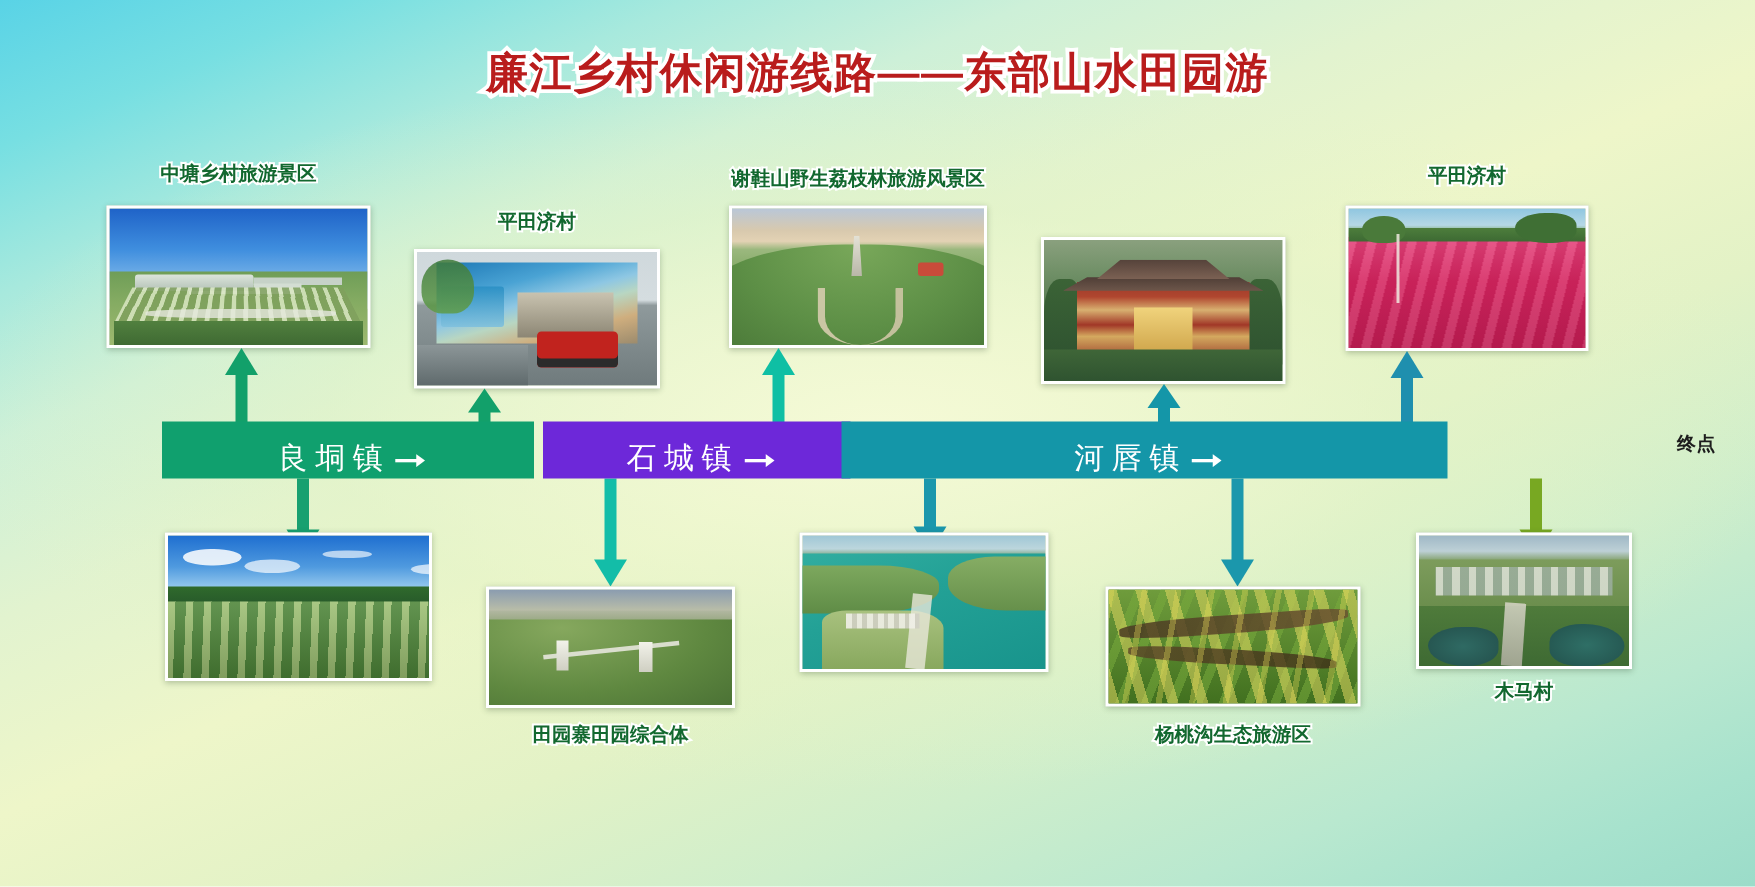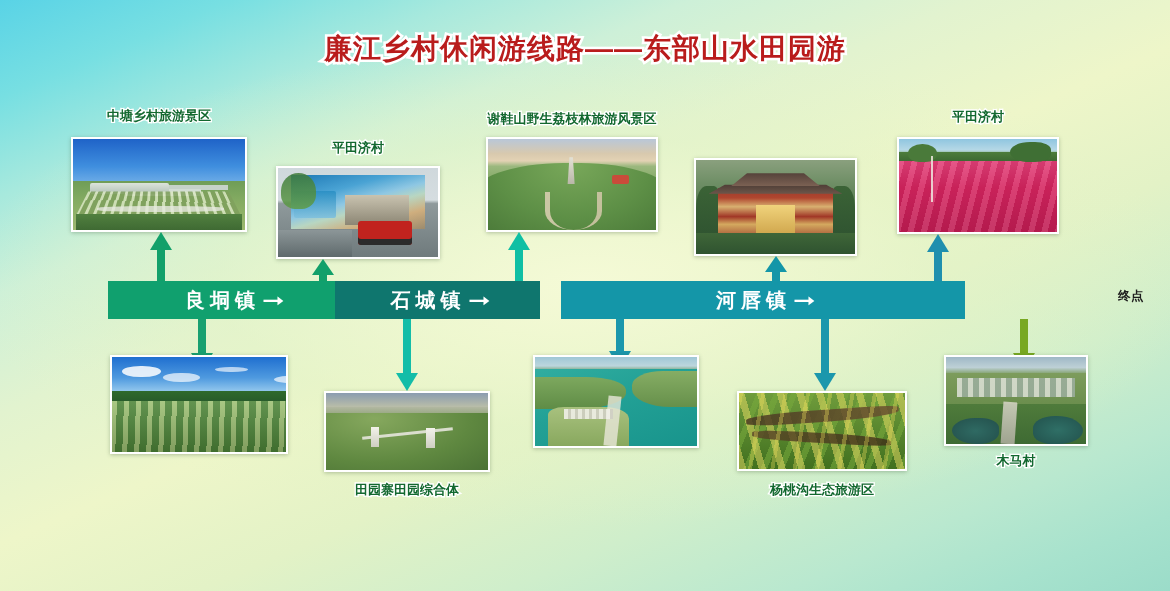--- a/index.html
+++ b/index.html
@@ -36,22 +36,22 @@
     -webkit-text-stroke: 5px #ffffff;
     paint-order: stroke fill;
     text-shadow: 0 0 2px #ffffff;
     white-space: nowrap;
   }
 
   
   .bar { position: absolute; height: 38px; top: 281px; }
   .bar .seg {
     position: absolute; top: 0; height: 38px;
-    display: flex; align-items: center; justify-content: center;
-    color: #ffffff; font-weight: bold; font-size: 20px;
+    display: flex; align-items: flex-end; justify-content: center;
+    color: #ffffff; font-weight: normal; font-size: 20px;
     letter-spacing: 5px;
     white-space: nowrap;
   }
   .seg-arrow {
     display: inline-block;
     margin-left: 2px;
     font-size: 20px;
     letter-spacing: 0;
     transform: scaleX(1.35);
     transform-origin: left center;
@@ -338,21 +338,21 @@
     <div class="head" style="top:0; border-left:11px solid transparent; border-right:11px solid transparent; border-bottom:18px solid #1f8fae;"></div>
   </div>
 
   <div class="endpoint" style="left:66px;">起点</div>
 
   <div class="bar" style="left:0; right:0;">
     <div class="seg" style="left:108px; width:248px; background:#10a06e;">
       <span>良垌镇</span>
       <span class="seg-arrow">➞</span>
     </div>
-    <div class="seg" style="left:335px; width:205px; background:#0f766e;">
+    <div class="seg" style="left:362px; width:205px; background:#6d28d9;">
       <span>石城镇</span>
       <span class="seg-arrow">➞</span>
     </div>
     <div class="seg" style="left:561px; width:404px; background:#1496a8;">
       <span>河唇镇</span>
       <span class="seg-arrow">➞</span>
     </div>
   </div>
 
   <div class="endpoint" style="left:1074px;">终点</div>

